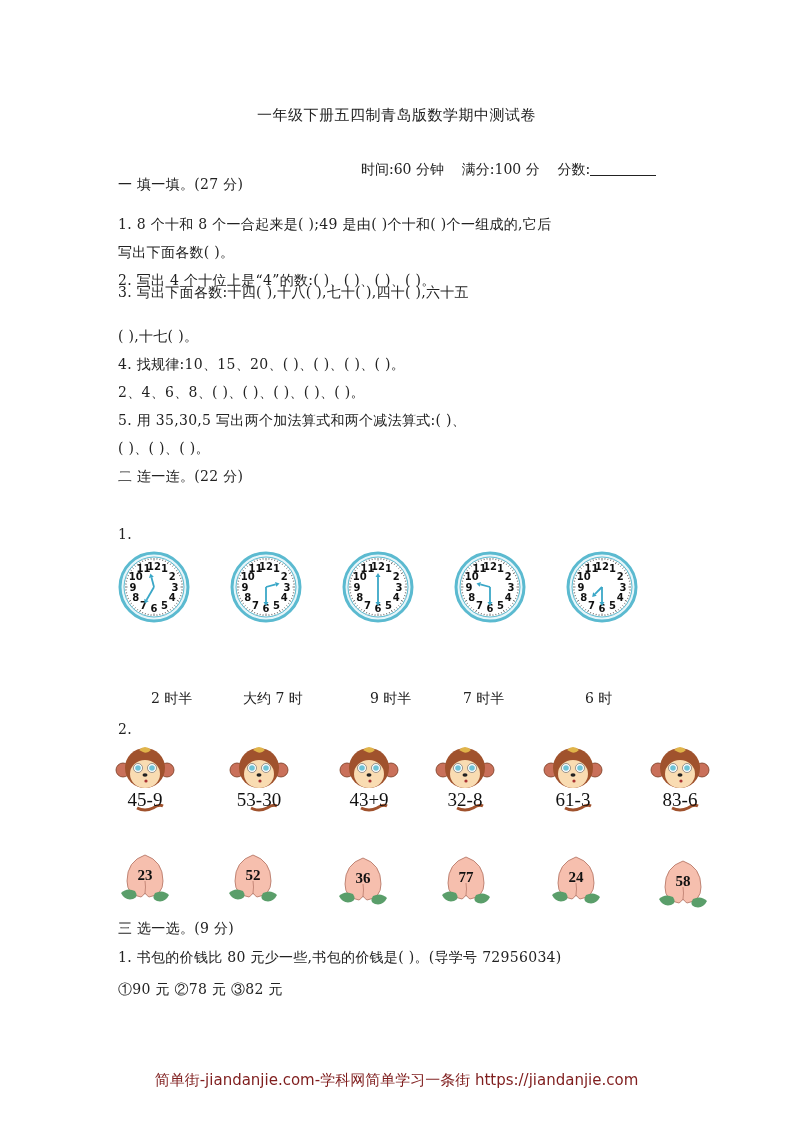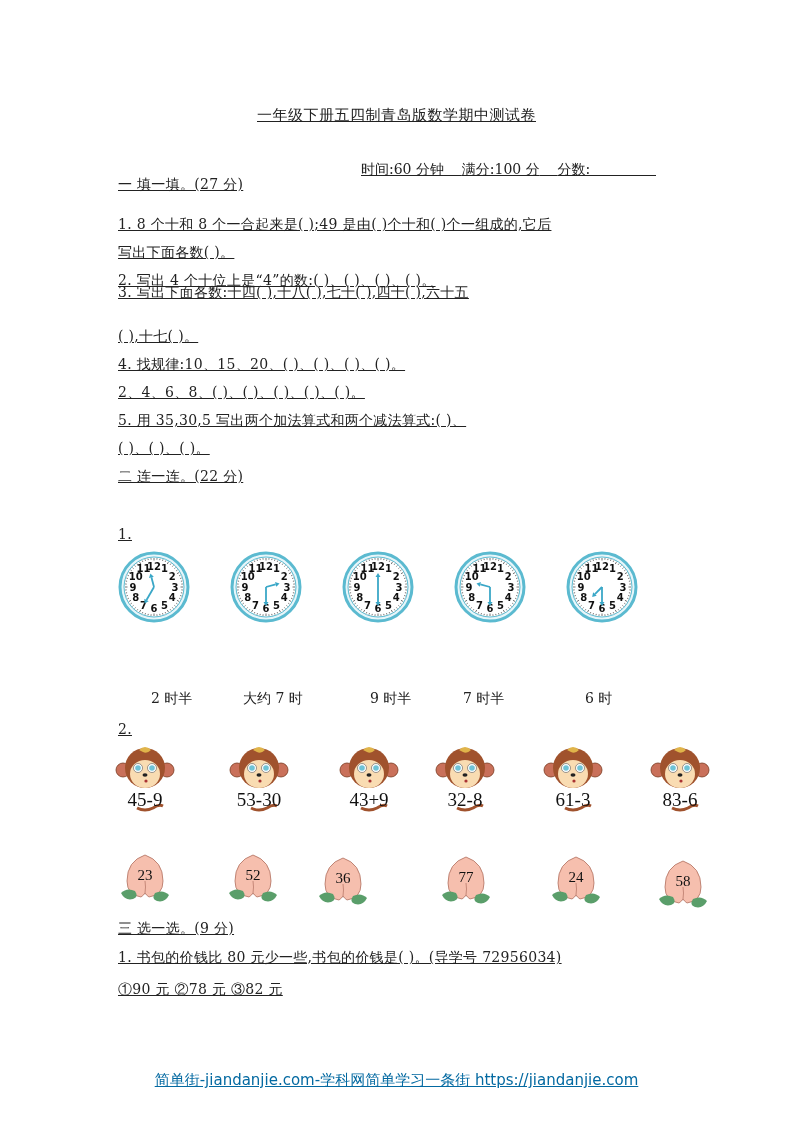--- a/index.html
+++ b/index.html
@@ -1,33 +1,33 @@
 <!DOCTYPE html>
 <html><head>
 <meta charset="utf-8">
 <style>
   html, body { margin: 0; padding: 0; background: #ffffff; }
   body {
     width: 793px; height: 1122px; position: relative; overflow: hidden;
     font-family: "DejaVu Serif", "Liberation Serif", serif;
     color: #222; font-size: 14px;
   }
-  .abs { position: absolute; white-space: nowrap; text-decoration: underline; }
+  .abs { position: absolute; white-space: nowrap; }
   .title { left: 0; width: 793px; text-align: center; top: 106px; font-size: 15px; letter-spacing: 0.5px; }
   .meta { left: 361px; top: 161px; font-size: 14px; text-align: center; }
   .meta .blank { display: inline-block; width: 66px; border-bottom: 1.5px solid #222; height: 14px; vertical-align: -2px; }
   .line { left: 118px; font-size: 14px; letter-spacing: 0.3px; }
   .clock-row { position: absolute; top: 551px; left: 118px; width: 540px; height: 72px; }
   .clock { position: absolute; top: 0; width: 72px; height: 72px; }
   .clock-label { position: absolute; top: 690px; font-size: 14px; }
   .monkey { position: absolute; top: 742px; width: 60px; height: 72px; }
   .monkey .expr { position: absolute; left: 0; width: 60px; top: 47px; text-align: center; font-size: 19px; font-family: "Liberation Serif", serif; color: #111; }
-  .peach { position: absolute; width: 52px; height: 50px; }
+  .peach { position: absolute; width: 52px; height: 50px; font-weight: bold; }
   .peach .num { position: absolute; left: 0; width: 52px; top: 14px; text-align: center; font-size: 15px; font-family: "Liberation Serif", serif; color: #111; }
-  .footer { left: 0; width: 793px; text-align: center; top: 1071px; font-family: "DejaVu Sans", sans-serif; font-size: 15px; color: #0369a1; }
+  .footer { left: 0; width: 793px; text-align: center; top: 1071px; font-family: "DejaVu Sans", sans-serif; font-size: 15px; color: #7f1d1d; }
 </style>
 </head>
 <body>
 
 <div class="abs title">一年级下册五四制青岛版数学期中测试卷</div>
 
 <div class="abs meta">
   <span>时间:60 分钟</span>&nbsp;&nbsp;&nbsp;
   <span>满分:100 分</span>&nbsp;&nbsp;&nbsp;
   <span>分数:</span><span class="blank"></span>
@@ -572,21 +572,21 @@
   </div>
 <div class="peach" style="left:227px;top:853px">
     <div class="shape" style="position: absolute; left: 0px; top: 0px;"><svg width="52" height="50" viewBox="0 0 52 50">
     <path d="M26 2 Q44 8 44 28 Q44 42 30 44 Q27 42 26 40 Q25 42 22 44 Q8 42 8 28 Q8 8 26 2 Z" fill="#f6bfae" stroke="#b07060" stroke-width="0.8"></path>
     <path d="M26 40 Q27 34 26 28" stroke="#b07060" stroke-width="0.7" fill="none"></path>
     <path d="M2 40 Q8 34 16 38 Q20 44 14 46 Q6 48 2 40 Z" fill="#5a9e6a"></path>
     <path d="M50 42 Q44 36 36 40 Q32 46 38 48 Q46 50 50 42 Z" fill="#5a9e6a"></path>
   </svg></div>
     <div class="num">52</div>
   </div>
-<div class="peach" style="left:317px;top:856px">
+<div class="peach" style="left:337px;top:856px">
     <div class="shape" style="position: absolute; left: 0px; top: 0px;"><svg width="52" height="50" viewBox="0 0 52 50">
     <path d="M26 2 Q44 8 44 28 Q44 42 30 44 Q27 42 26 40 Q25 42 22 44 Q8 42 8 28 Q8 8 26 2 Z" fill="#f6bfae" stroke="#b07060" stroke-width="0.8"></path>
     <path d="M26 40 Q27 34 26 28" stroke="#b07060" stroke-width="0.7" fill="none"></path>
     <path d="M2 40 Q8 34 16 38 Q20 44 14 46 Q6 48 2 40 Z" fill="#5a9e6a"></path>
     <path d="M50 42 Q44 36 36 40 Q32 46 38 48 Q46 50 50 42 Z" fill="#5a9e6a"></path>
   </svg></div>
     <div class="num">36</div>
   </div>
 <div class="peach" style="left:440px;top:855px">
     <div class="shape" style="position: absolute; left: 0px; top: 0px;"><svg width="52" height="50" viewBox="0 0 52 50">

